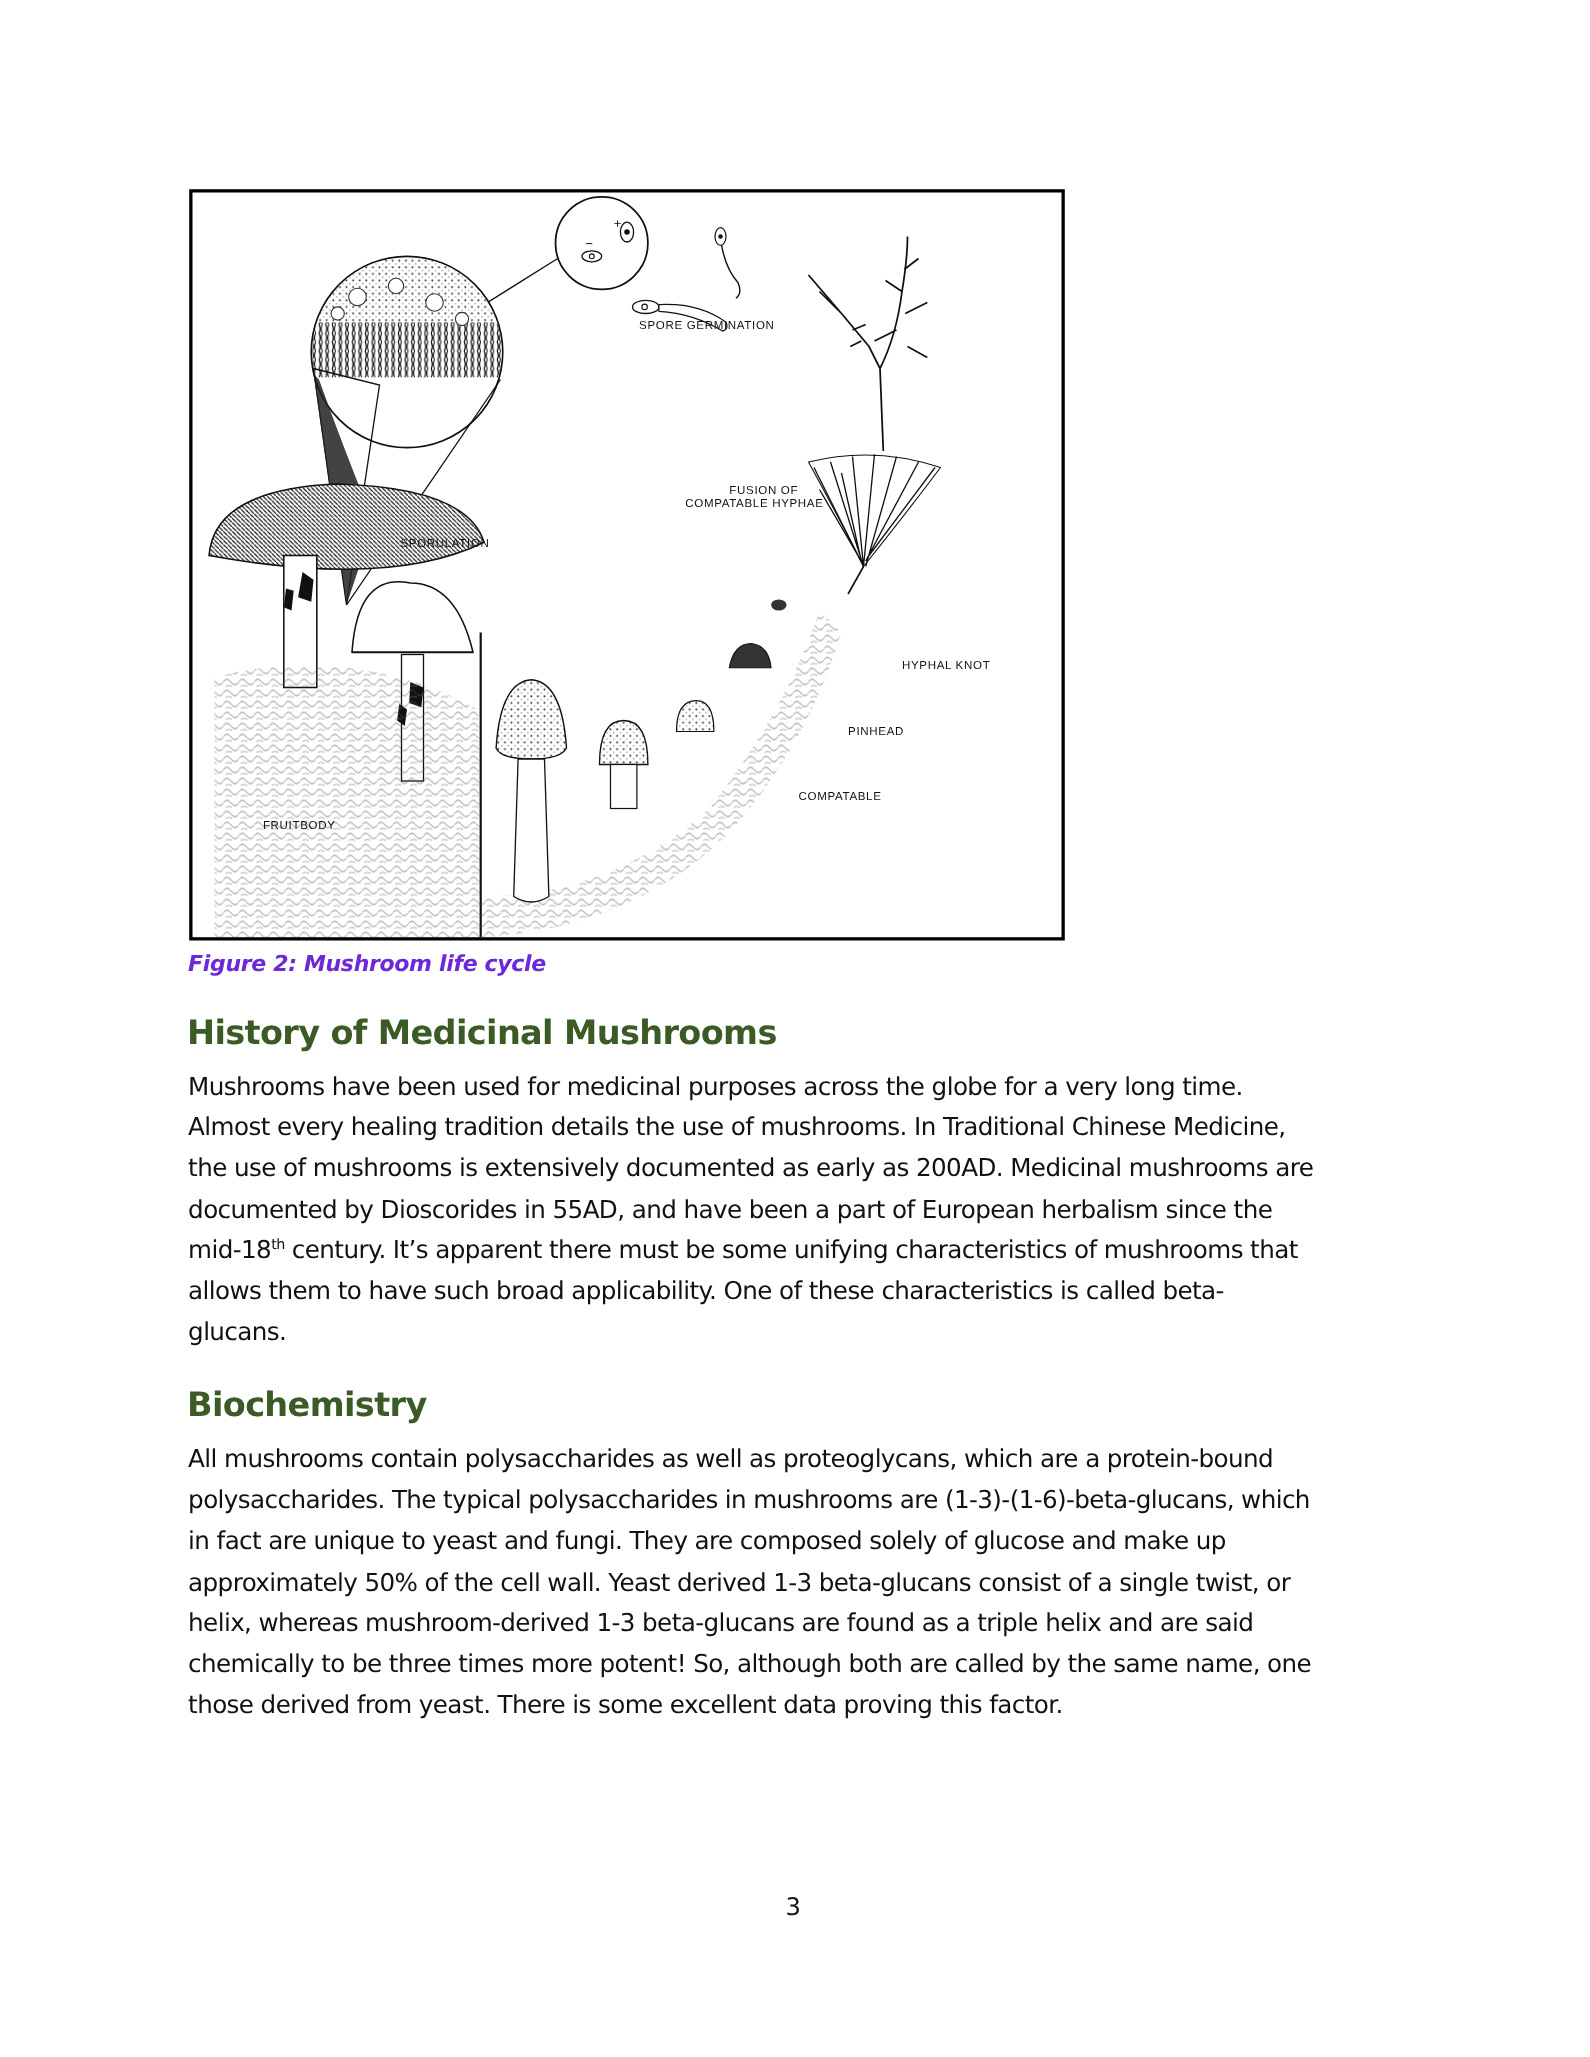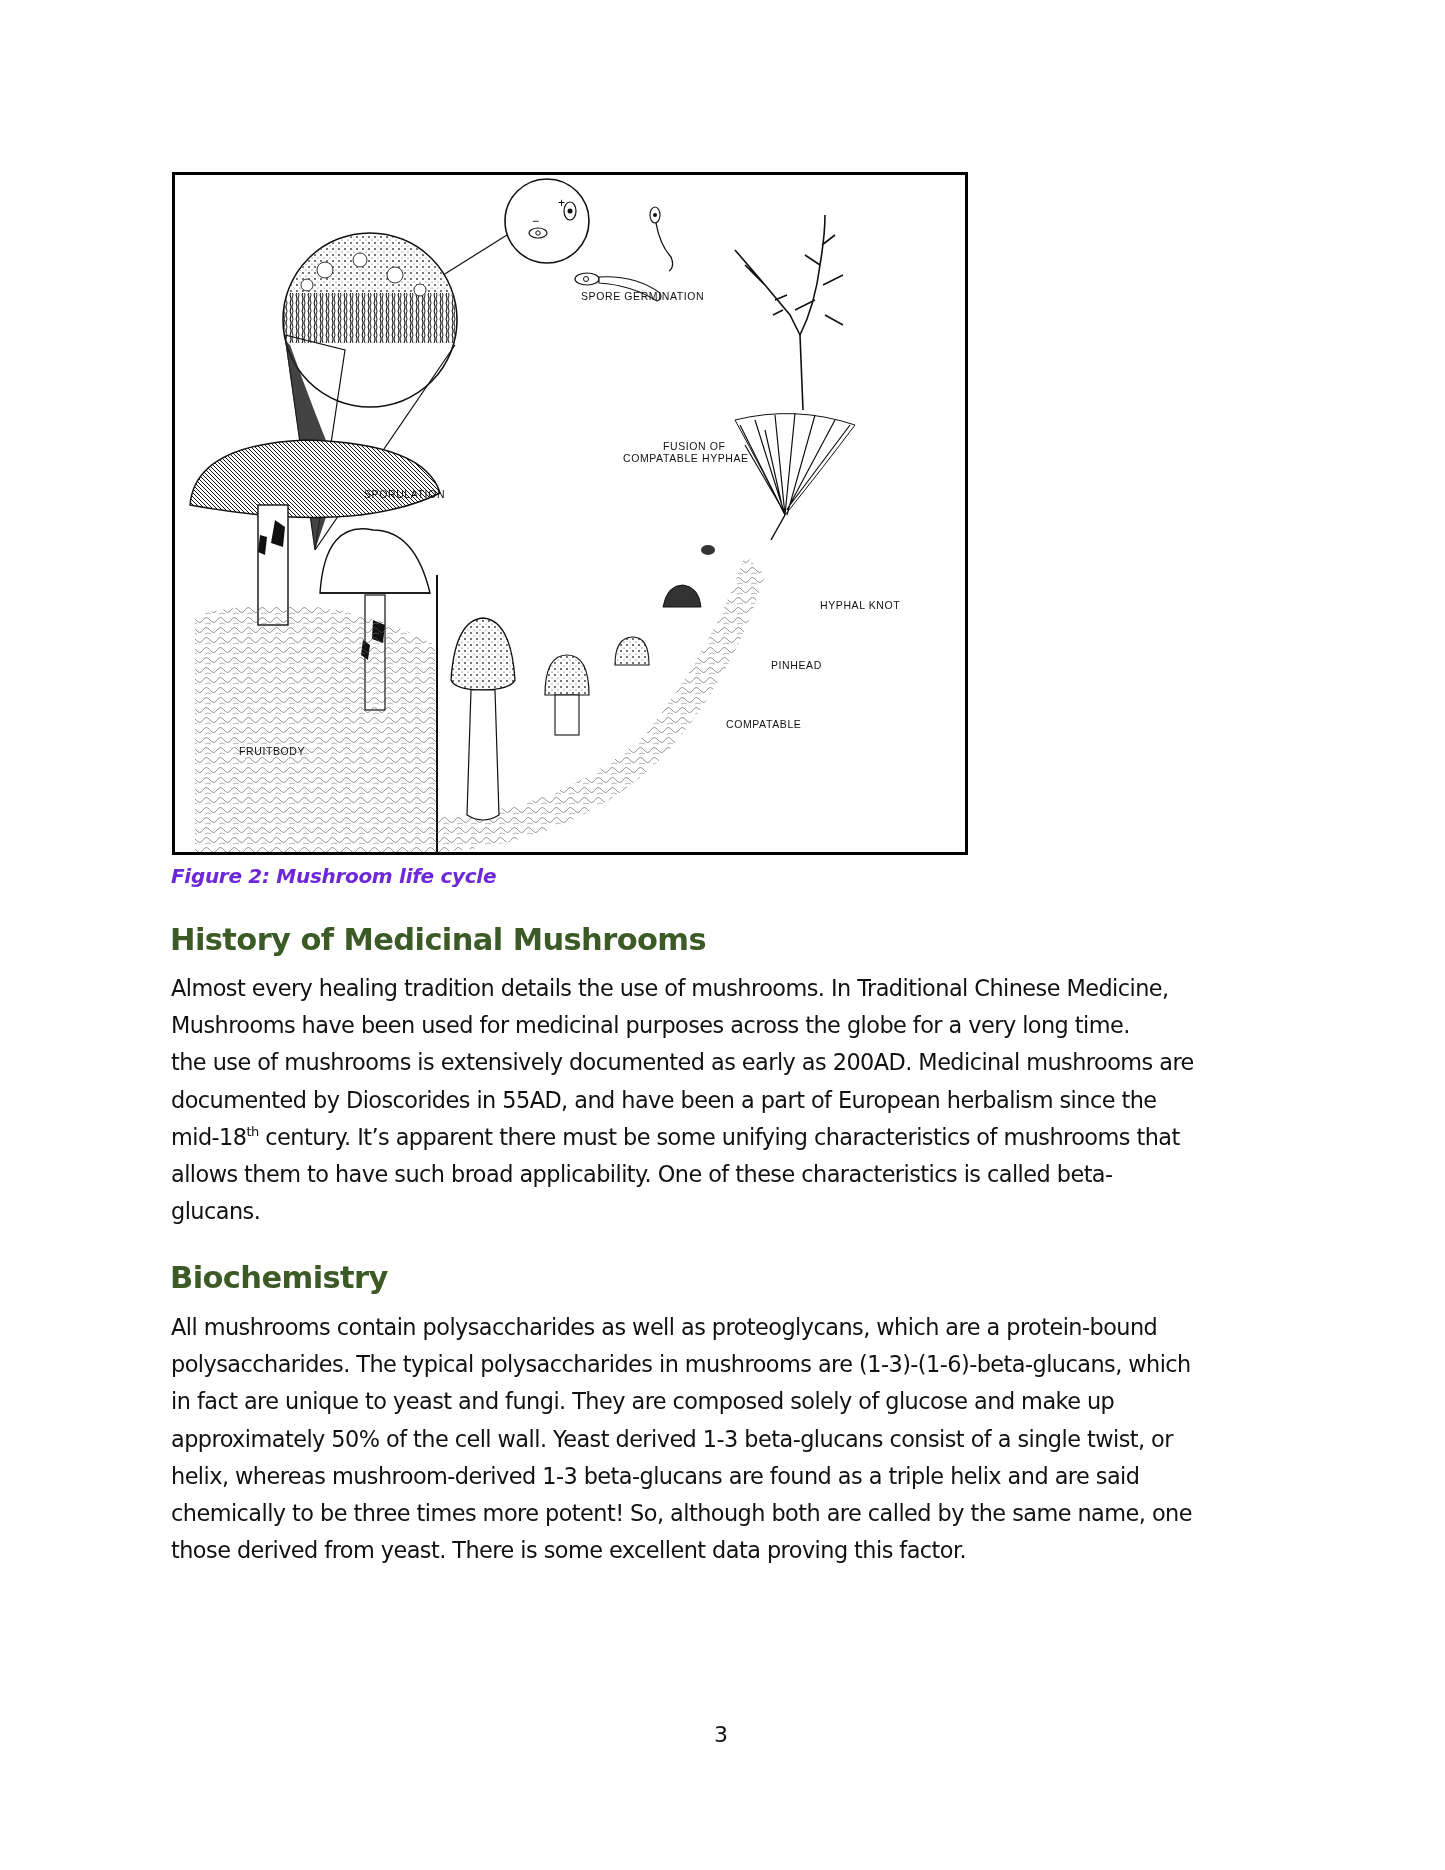--- a/index.html
+++ b/index.html
@@ -145,22 +145,22 @@
   <div class="fig-label" style="left:633px; top:424px;padding-left:12px;">HYPHAL KNOT</div>
   <div class="fig-label" style="left:596px; top:484px;">PINHEAD</div>
   <div class="fig-label" style="left:551px; top:543px;">COMPATABLE</div>
   <div class="fig-label" style="left:36px; top:570px;padding-left:28px;">FRUITBODY</div>
 </div>
 
 <div class="caption">Figure 2: Mushroom life cycle</div>
 
 <div class="heading" style="top:922px;">History of Medicinal Mushrooms</div>
 <div class="para" style="top:970px;">
+  <span class="line">Mushrooms have been used for medicinal purposes across the globe for a very long time.</span>
   <span class="line">Almost every healing tradition details the use of mushrooms.  In Traditional Chinese Medicine,</span>
-  <span class="line">Mushrooms have been used for medicinal purposes across the globe for a very long time.</span>
   <span class="line">the use of mushrooms is extensively documented as early as 200AD.  Medicinal mushrooms are</span>
   <span class="line">documented by Dioscorides in 55AD, and have been a part of European herbalism since the</span>
   <span class="line"><span>mid-18</span><sup>th</sup><span> century.  It’s apparent there must be some unifying characteristics of mushrooms that</span></span>
   <span class="line">allows them to have such broad applicability.  One of these characteristics is called beta-</span>
   <span class="line">glucans.</span>
 </div>
 
 <div class="heading" style="top:1260px;">Biochemistry</div>
 <div class="para" style="top:1309px;">
   <span class="line">All mushrooms contain polysaccharides as well as proteoglycans, which are a protein-bound</span>

